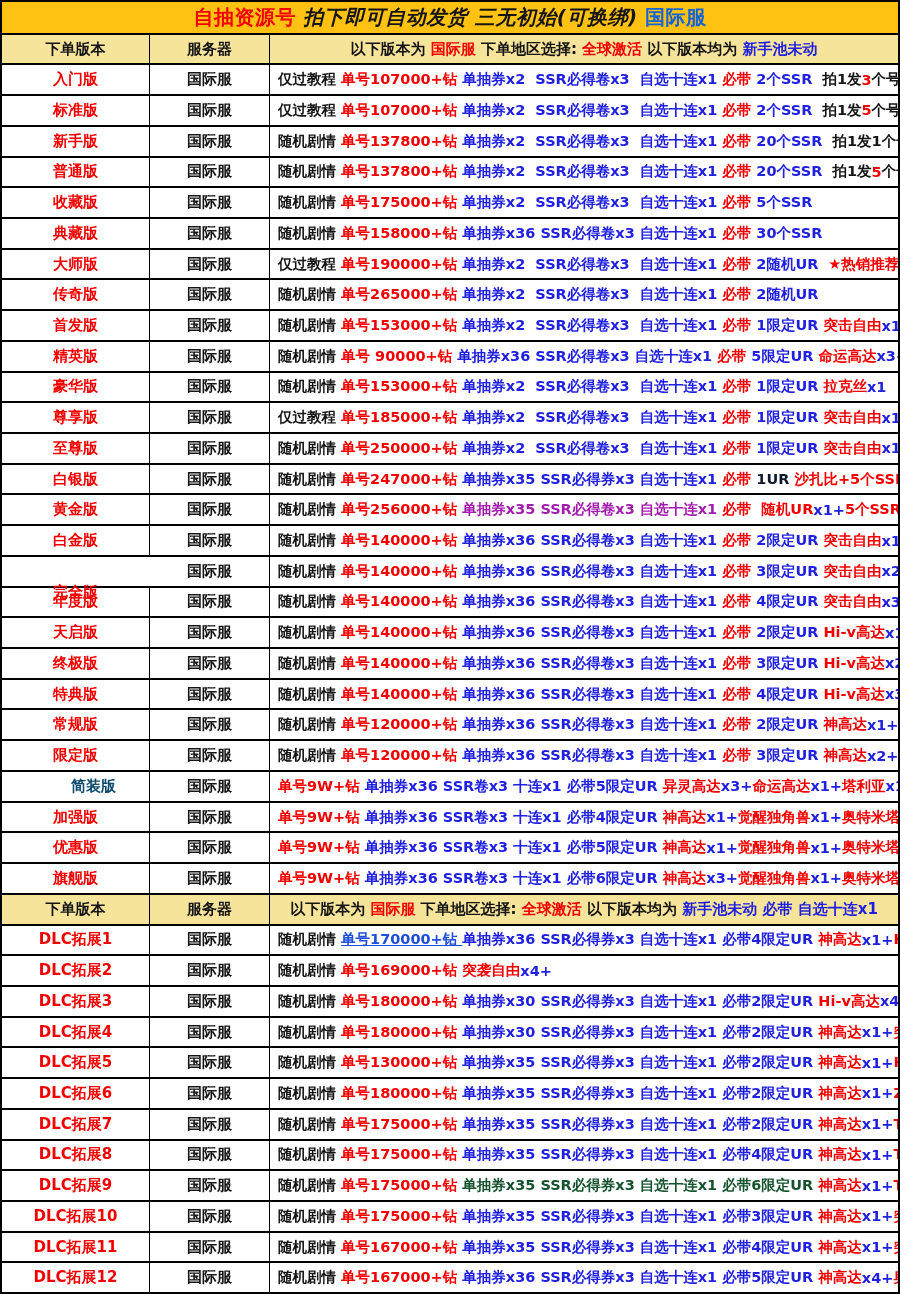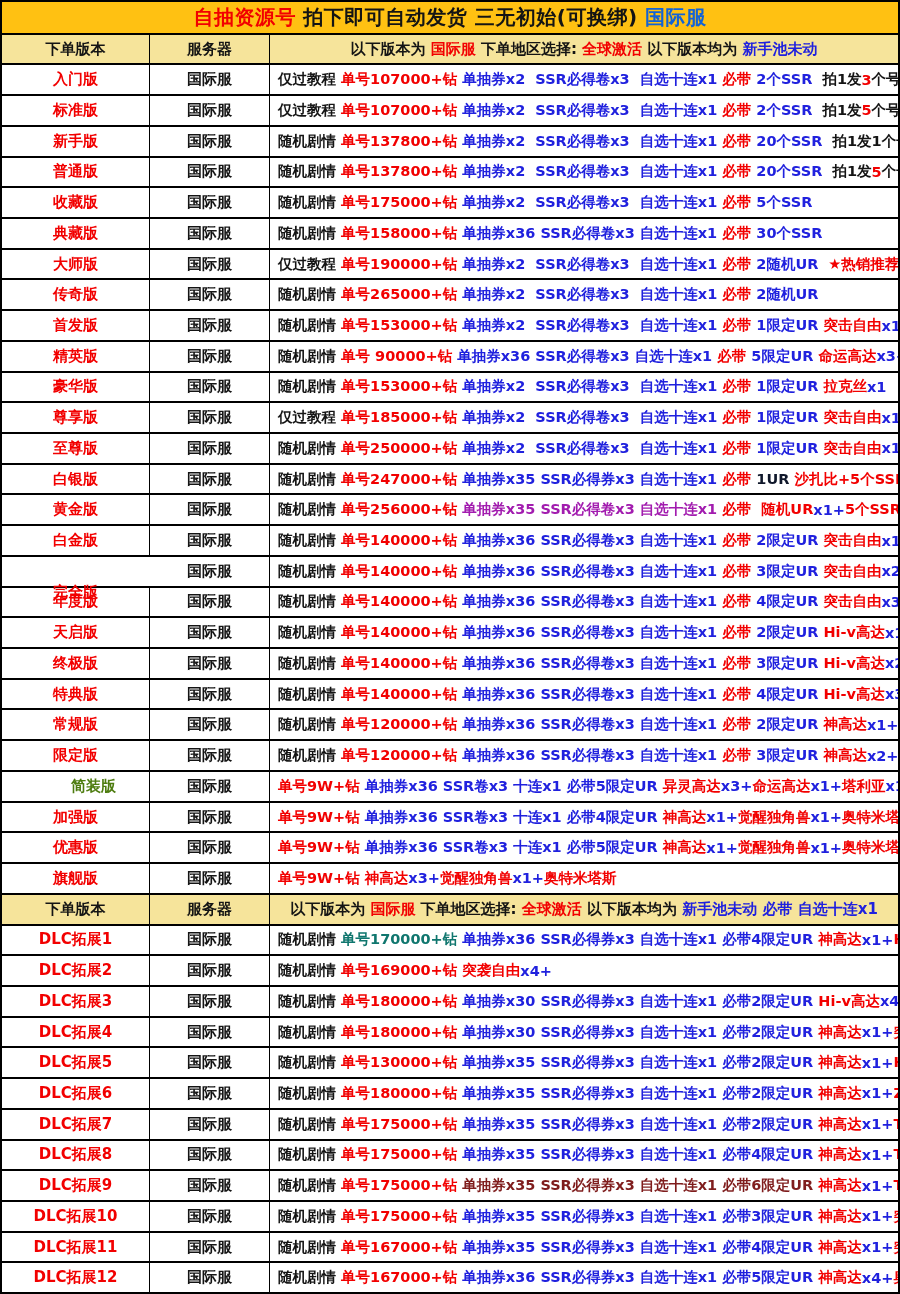--- a/index.html
+++ b/index.html
@@ -22,21 +22,21 @@
   .head .c3{justify-content:center;}
   .badge{margin-left:auto;padding-left:10px;font-size:14.5px;}
   span{white-space:pre;}
 </style>
 </head>
 <body>
 
 <div class="sheet">
   <div class="title-row" style="background: rgb(255, 193, 18);">
       <span style="color: rgb(242, 0, 0);">自抽资源号</span>
-      <span style="color: rgb(20, 20, 20);"> 拍下即可自动发货 三无初始(可换绑) </span>
+      <span style="color: rgb(20, 20, 20); font-style: italic;"> 拍下即可自动发货 三无初始(可换绑) </span>
       <span style="color: rgb(18, 99, 214);">国际服</span>
     </div>
   <div style="display:flex;flex-direction:column;flex:41;min-height:0;">
       <div class="row head">
         <div class="cell c1" style="background: rgb(246, 228, 155);">下单版本</div>
         <div class="cell c2" style="background: rgb(246, 228, 155);">服务器</div>
         <div class="cell c3" style="background: rgb(246, 228, 155);">
           <span style="color: rgb(20, 20, 20);">以下版本为 </span>
           <span style="color: rgb(242, 0, 0);">国际服</span>
           <span style="color: rgb(20, 20, 20);"> 下单地区选择: </span>
@@ -331,21 +331,21 @@
           <span style="color: rgb(20, 20, 20);">随机剧情 </span>
           <span style="color: rgb(242, 0, 0);">单号120000+钻 </span>
           <span style="color: rgb(32, 33, 222);">单抽券x36 SSR必得卷x3 自选十连x1 </span>
           <span style="color: rgb(242, 0, 0);">必带 </span>
           <span style="color: rgb(32, 33, 222);">3限定UR </span>
           <span style="color: rgb(242, 0, 0);">神高达</span>
           <span style="color: rgb(32, 33, 222);">x2+</span>
         </div>
       </div>
       <div class="row">
-        <div class="cell c1" style="color: #4d7c0f; padding-left: 36px;">简装版</div>
+        <div class="cell c1" style="color: #0c4a6e; padding-left: 36px;">简装版</div>
         <div class="cell c2">国际服</div>
         <div class="cell c3">
           <span style="color: rgb(242, 0, 0);">单号9W+钻 </span>
           <span style="color: rgb(32, 33, 222);">单抽券x36 SSR卷x3 十连x1 必带5限定UR </span>
           <span style="color: rgb(242, 0, 0);">异灵高达</span>
           <span style="color: rgb(32, 33, 222);">x3+</span>
           <span style="color: rgb(242, 0, 0);">命运高达</span>
           <span style="color: rgb(32, 33, 222);">x1+</span>
           <span style="color: rgb(242, 0, 0);">塔利亚</span>
           <span style="color: rgb(32, 33, 222);">x1</span>
@@ -375,20 +375,21 @@
           <span style="color: rgb(242, 0, 0);">觉醒独角兽</span>
           <span style="color: rgb(32, 33, 222);">x1+</span>
           <span style="color: rgb(242, 0, 0);">奥特米塔斯</span>
         </div>
       </div>
       <div class="row">
         <div class="cell c1" style="color: rgb(242, 0, 0);">旗舰版</div>
         <div class="cell c2">国际服</div>
         <div class="cell c3">
           <span style="color: rgb(242, 0, 0);">单号9W+钻 </span>
+          <span style="color: rgb(32, 33, 222);">单抽券x36 SSR卷x3 十连x1 必带6限定UR </span>
           <span style="color: rgb(242, 0, 0);">神高达</span>
           <span style="color: rgb(32, 33, 222);">x3+</span>
           <span style="color: rgb(242, 0, 0);">觉醒独角兽</span>
           <span style="color: rgb(32, 33, 222);">x1+</span>
           <span style="color: rgb(242, 0, 0);">奥特米塔斯</span>
         </div>
       </div>
       <div class="row head">
         <div class="cell c1" style="background: rgb(246, 228, 155);">下单版本</div>
         <div class="cell c2" style="background: rgb(246, 228, 155);">服务器</div>
@@ -399,21 +400,21 @@
           <span style="color: rgb(242, 0, 0);">全球激活</span>
           <span style="color: rgb(20, 20, 20);"> 以下版本均为 </span>
           <span style="color: rgb(32, 33, 222);">新手池未动 必带 自选十连x1</span>
         </div>
       </div>
       <div class="row">
         <div class="cell c1" style="color: rgb(242, 0, 0);">DLC拓展1</div>
         <div class="cell c2">国际服</div>
         <div class="cell c3">
           <span style="color: rgb(20, 20, 20);">随机剧情 </span>
-          <span style="color: #0f766e;">单号170000+钻 </span>
+          <span style="color: #1d4ed8; text-decoration: underline;">单号170000+钻 </span>
           <span style="color: rgb(32, 33, 222);">单抽券x36 SSR必得券x3 自选十连x1 必带4限定UR </span>
           <span style="color: rgb(242, 0, 0);">神高达</span>
           <span style="color: rgb(32, 33, 222);">x1+</span>
           <span style="color: rgb(242, 0, 0);">Hi-v高达</span>
         </div>
       </div>
       <div class="row">
         <div class="cell c1" style="color: rgb(242, 0, 0);">DLC拓展2</div>
         <div class="cell c2">国际服</div>
         <div class="cell c3">
@@ -493,21 +494,21 @@
           <span style="color: rgb(32, 33, 222);">x1+</span>
           <span style="color: rgb(242, 0, 0);">T0限定UR</span>
         </div>
       </div>
       <div class="row">
         <div class="cell c1" style="color: rgb(242, 0, 0);">DLC拓展9</div>
         <div class="cell c2">国际服</div>
         <div class="cell c3">
           <span style="color: rgb(20, 20, 20);">随机剧情 </span>
           <span style="color: rgb(242, 0, 0);">单号175000+钻 </span>
-          <span style="color: #7f1d1d;">单抽券x35 SSR必得券x3 自选十连x1 必带6限定UR </span>
+          <span style="color: #14532d;">单抽券x35 SSR必得券x3 自选十连x1 必带6限定UR </span>
           <span style="color: rgb(242, 0, 0);">神高达</span>
           <span style="color: rgb(32, 33, 222);">x1+</span>
           <span style="color: rgb(242, 0, 0);">T0限定UR</span>
         </div>
       </div>
       <div class="row">
         <div class="cell c1" style="color: rgb(242, 0, 0);">DLC拓展10</div>
         <div class="cell c2">国际服</div>
         <div class="cell c3">
           <span style="color: rgb(20, 20, 20);">随机剧情 </span>

